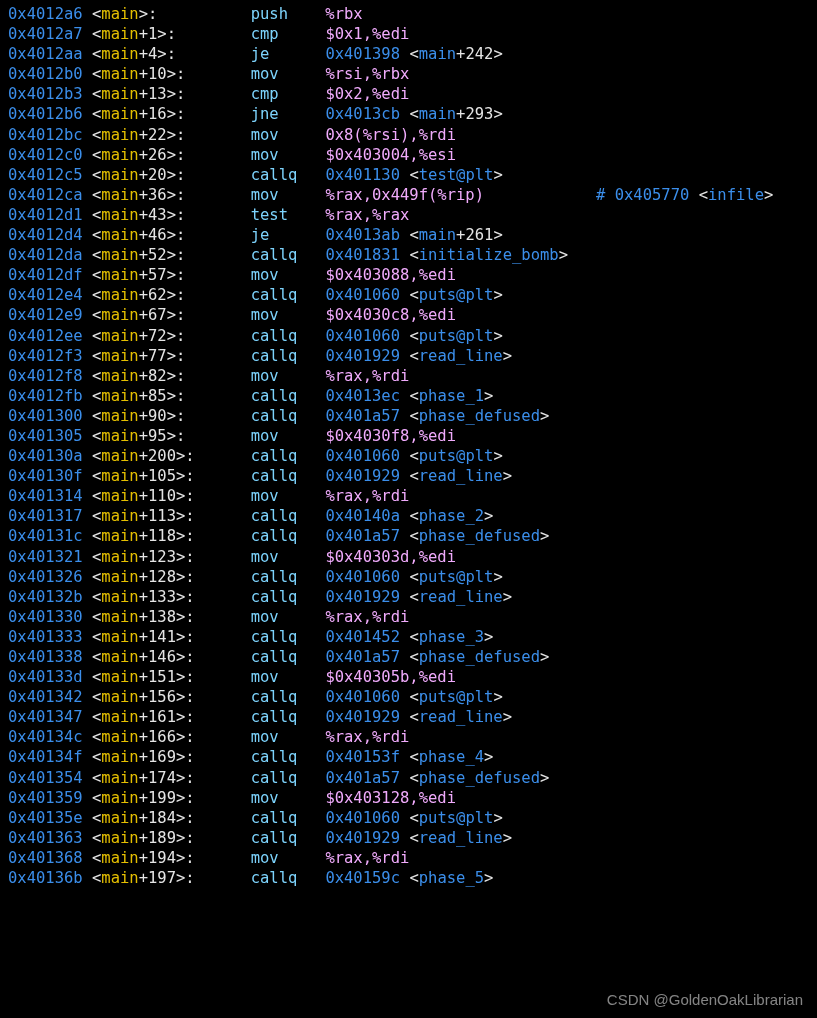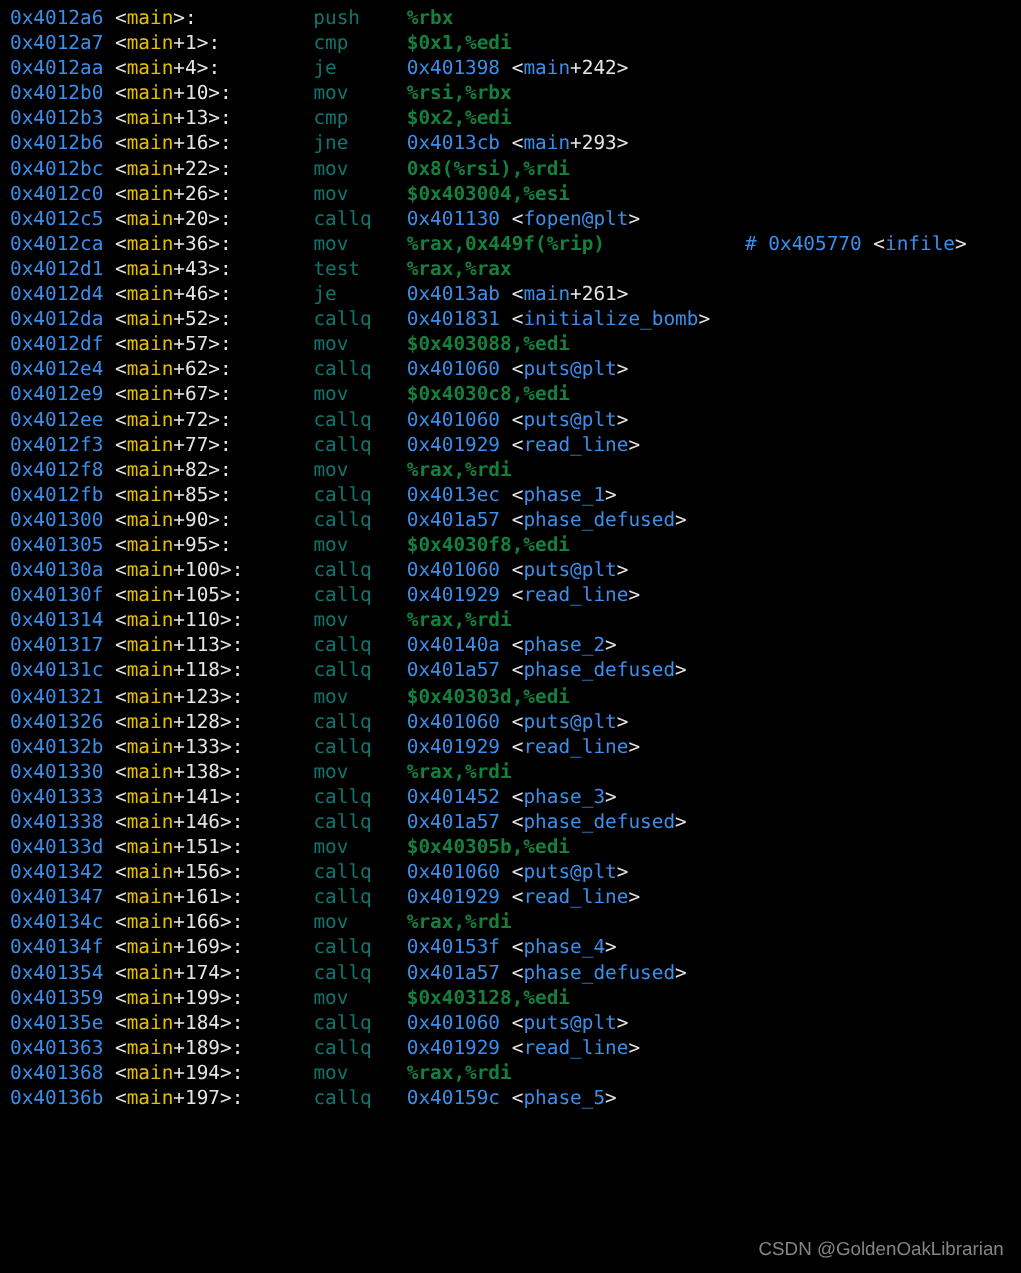--- a/index.html
+++ b/index.html
@@ -18,22 +18,22 @@
     line-height: 20.1px;
     color: #e5e5e5;
     white-space: pre;
   }
   .addr   { color: #3b8eea; }  
   .angle  { color: #e5e5e5; }  
   .sym    { color: #e5bf00; }  
   .plus   { color: #e5e5e5; }
   .off    { color: #e5e5e5; }
   .colon  { color: #e5e5e5; }
-  .mnem   { color: #0f766e; }
-  .ops    { color: #15803d; font-weight: bold; }
+  .mnem   { color: #7dd3fc; }
+  .ops    { color: #f0abfc; }
   .cmt    { color: #3b8eea; }
   .sym2   { color: #3b8eea; } 
 
   .watermark {
     position: fixed;
     right: 14px;
     bottom: 10px;
     color: rgba(220,220,220,0.6);
     font-family: Arial, sans-serif;
     font-size: 15px;
@@ -45,35 +45,35 @@
 <body>
 
 <pre class="asm" id="asm-out"><span class="addr">0x4012a6</span> <span class="angle">&lt;</span><span class="sym">main</span><span class="angle">&gt;</span><span class="colon">:</span>          <span class="mnem">push</span>    <span class="ops">%rbx</span>
 <span class="addr">0x4012a7</span> <span class="angle">&lt;</span><span class="sym">main</span><span class="plus">+</span><span class="off">1</span><span class="angle">&gt;</span><span class="colon">:</span>        <span class="mnem">cmp</span>     <span class="ops">$0x1,%edi</span>
 <span class="addr">0x4012aa</span> <span class="angle">&lt;</span><span class="sym">main</span><span class="plus">+</span><span class="off">4</span><span class="angle">&gt;</span><span class="colon">:</span>        <span class="mnem">je</span>      <span class="addr">0x401398</span> <span class="angle">&lt;</span><span class="sym2">main</span><span class="plus">+</span><span class="off">242</span><span class="angle">&gt;</span>
 <span class="addr">0x4012b0</span> <span class="angle">&lt;</span><span class="sym">main</span><span class="plus">+</span><span class="off">10</span><span class="angle">&gt;</span><span class="colon">:</span>       <span class="mnem">mov</span>     <span class="ops">%rsi,%rbx</span>
 <span class="addr">0x4012b3</span> <span class="angle">&lt;</span><span class="sym">main</span><span class="plus">+</span><span class="off">13</span><span class="angle">&gt;</span><span class="colon">:</span>       <span class="mnem">cmp</span>     <span class="ops">$0x2,%edi</span>
 <span class="addr">0x4012b6</span> <span class="angle">&lt;</span><span class="sym">main</span><span class="plus">+</span><span class="off">16</span><span class="angle">&gt;</span><span class="colon">:</span>       <span class="mnem">jne</span>     <span class="addr">0x4013cb</span> <span class="angle">&lt;</span><span class="sym2">main</span><span class="plus">+</span><span class="off">293</span><span class="angle">&gt;</span>
 <span class="addr">0x4012bc</span> <span class="angle">&lt;</span><span class="sym">main</span><span class="plus">+</span><span class="off">22</span><span class="angle">&gt;</span><span class="colon">:</span>       <span class="mnem">mov</span>     <span class="ops">0x8(%rsi),%rdi</span>
 <span class="addr">0x4012c0</span> <span class="angle">&lt;</span><span class="sym">main</span><span class="plus">+</span><span class="off">26</span><span class="angle">&gt;</span><span class="colon">:</span>       <span class="mnem">mov</span>     <span class="ops">$0x403004,%esi</span>
-<span class="addr">0x4012c5</span> <span class="angle">&lt;</span><span class="sym">main</span><span class="plus">+</span><span class="off">20</span><span class="angle">&gt;</span><span class="colon">:</span>       <span class="mnem">callq</span>   <span class="addr">0x401130</span> <span class="angle">&lt;</span><span class="sym2">fopen@plt</span><span class="angle">&gt;</span>
+<span class="addr">0x4012c5</span> <span class="angle">&lt;</span><span class="sym">main</span><span class="plus">+</span><span class="off">20</span><span class="angle">&gt;</span><span class="colon">:</span>       <span class="mnem">callq</span>   <span class="addr">0x401130</span> <span class="angle">&lt;</span><span class="sym2">test@plt</span><span class="angle">&gt;</span>
 <span class="addr">0x4012ca</span> <span class="angle">&lt;</span><span class="sym">main</span><span class="plus">+</span><span class="off">36</span><span class="angle">&gt;</span><span class="colon">:</span>       <span class="mnem">mov</span>     <span class="ops">%rax,0x449f(%rip)</span>            <span class="cmt"># </span><span class="addr">0x405770</span> <span class="angle">&lt;</span><span class="sym2">infile</span><span class="angle">&gt;</span>
 <span class="addr">0x4012d1</span> <span class="angle">&lt;</span><span class="sym">main</span><span class="plus">+</span><span class="off">43</span><span class="angle">&gt;</span><span class="colon">:</span>       <span class="mnem">test</span>    <span class="ops">%rax,%rax</span>
 <span class="addr">0x4012d4</span> <span class="angle">&lt;</span><span class="sym">main</span><span class="plus">+</span><span class="off">46</span><span class="angle">&gt;</span><span class="colon">:</span>       <span class="mnem">je</span>      <span class="addr">0x4013ab</span> <span class="angle">&lt;</span><span class="sym2">main</span><span class="plus">+</span><span class="off">261</span><span class="angle">&gt;</span>
 <span class="addr">0x4012da</span> <span class="angle">&lt;</span><span class="sym">main</span><span class="plus">+</span><span class="off">52</span><span class="angle">&gt;</span><span class="colon">:</span>       <span class="mnem">callq</span>   <span class="addr">0x401831</span> <span class="angle">&lt;</span><span class="sym2">initialize_bomb</span><span class="angle">&gt;</span>
 <span class="addr">0x4012df</span> <span class="angle">&lt;</span><span class="sym">main</span><span class="plus">+</span><span class="off">57</span><span class="angle">&gt;</span><span class="colon">:</span>       <span class="mnem">mov</span>     <span class="ops">$0x403088,%edi</span>
 <span class="addr">0x4012e4</span> <span class="angle">&lt;</span><span class="sym">main</span><span class="plus">+</span><span class="off">62</span><span class="angle">&gt;</span><span class="colon">:</span>       <span class="mnem">callq</span>   <span class="addr">0x401060</span> <span class="angle">&lt;</span><span class="sym2">puts@plt</span><span class="angle">&gt;</span>
 <span class="addr">0x4012e9</span> <span class="angle">&lt;</span><span class="sym">main</span><span class="plus">+</span><span class="off">67</span><span class="angle">&gt;</span><span class="colon">:</span>       <span class="mnem">mov</span>     <span class="ops">$0x4030c8,%edi</span>
 <span class="addr">0x4012ee</span> <span class="angle">&lt;</span><span class="sym">main</span><span class="plus">+</span><span class="off">72</span><span class="angle">&gt;</span><span class="colon">:</span>       <span class="mnem">callq</span>   <span class="addr">0x401060</span> <span class="angle">&lt;</span><span class="sym2">puts@plt</span><span class="angle">&gt;</span>
 <span class="addr">0x4012f3</span> <span class="angle">&lt;</span><span class="sym">main</span><span class="plus">+</span><span class="off">77</span><span class="angle">&gt;</span><span class="colon">:</span>       <span class="mnem">callq</span>   <span class="addr">0x401929</span> <span class="angle">&lt;</span><span class="sym2">read_line</span><span class="angle">&gt;</span>
 <span class="addr">0x4012f8</span> <span class="angle">&lt;</span><span class="sym">main</span><span class="plus">+</span><span class="off">82</span><span class="angle">&gt;</span><span class="colon">:</span>       <span class="mnem">mov</span>     <span class="ops">%rax,%rdi</span>
 <span class="addr">0x4012fb</span> <span class="angle">&lt;</span><span class="sym">main</span><span class="plus">+</span><span class="off">85</span><span class="angle">&gt;</span><span class="colon">:</span>       <span class="mnem">callq</span>   <span class="addr">0x4013ec</span> <span class="angle">&lt;</span><span class="sym2">phase_1</span><span class="angle">&gt;</span>
 <span class="addr">0x401300</span> <span class="angle">&lt;</span><span class="sym">main</span><span class="plus">+</span><span class="off">90</span><span class="angle">&gt;</span><span class="colon">:</span>       <span class="mnem">callq</span>   <span class="addr">0x401a57</span> <span class="angle">&lt;</span><span class="sym2">phase_defused</span><span class="angle">&gt;</span>
 <span class="addr">0x401305</span> <span class="angle">&lt;</span><span class="sym">main</span><span class="plus">+</span><span class="off">95</span><span class="angle">&gt;</span><span class="colon">:</span>       <span class="mnem">mov</span>     <span class="ops">$0x4030f8,%edi</span>
-<span class="addr">0x40130a</span> <span class="angle">&lt;</span><span class="sym">main</span><span class="plus">+</span><span class="off">100</span><span class="angle">&gt;</span><span class="colon">:</span>      <span class="mnem">callq</span>   <span class="addr">0x401060</span> <span class="angle">&lt;</span><span class="sym2">puts@plt</span><span class="angle">&gt;</span>
+<span class="addr">0x40130a</span> <span class="angle">&lt;</span><span class="sym">main</span><span class="plus">+</span><span class="off">200</span><span class="angle">&gt;</span><span class="colon">:</span>      <span class="mnem">callq</span>   <span class="addr">0x401060</span> <span class="angle">&lt;</span><span class="sym2">puts@plt</span><span class="angle">&gt;</span>
 <span class="addr">0x40130f</span> <span class="angle">&lt;</span><span class="sym">main</span><span class="plus">+</span><span class="off">105</span><span class="angle">&gt;</span><span class="colon">:</span>      <span class="mnem">callq</span>   <span class="addr">0x401929</span> <span class="angle">&lt;</span><span class="sym2">read_line</span><span class="angle">&gt;</span>
 <span class="addr">0x401314</span> <span class="angle">&lt;</span><span class="sym">main</span><span class="plus">+</span><span class="off">110</span><span class="angle">&gt;</span><span class="colon">:</span>      <span class="mnem">mov</span>     <span class="ops">%rax,%rdi</span>
 <span class="addr">0x401317</span> <span class="angle">&lt;</span><span class="sym">main</span><span class="plus">+</span><span class="off">113</span><span class="angle">&gt;</span><span class="colon">:</span>      <span class="mnem">callq</span>   <span class="addr">0x40140a</span> <span class="angle">&lt;</span><span class="sym2">phase_2</span><span class="angle">&gt;</span>
 <span class="addr">0x40131c</span> <span class="angle">&lt;</span><span class="sym">main</span><span class="plus">+</span><span class="off">118</span><span class="angle">&gt;</span><span class="colon">:</span>      <span class="mnem">callq</span>   <span class="addr">0x401a57</span> <span class="angle">&lt;</span><span class="sym2">phase_defused</span><span class="angle">&gt;</span>
 <span class="addr">0x401321</span> <span class="angle">&lt;</span><span class="sym">main</span><span class="plus">+</span><span class="off">123</span><span class="angle">&gt;</span><span class="colon">:</span>      <span class="mnem">mov</span>     <span class="ops">$0x40303d,%edi</span>
 <span class="addr">0x401326</span> <span class="angle">&lt;</span><span class="sym">main</span><span class="plus">+</span><span class="off">128</span><span class="angle">&gt;</span><span class="colon">:</span>      <span class="mnem">callq</span>   <span class="addr">0x401060</span> <span class="angle">&lt;</span><span class="sym2">puts@plt</span><span class="angle">&gt;</span>
 <span class="addr">0x40132b</span> <span class="angle">&lt;</span><span class="sym">main</span><span class="plus">+</span><span class="off">133</span><span class="angle">&gt;</span><span class="colon">:</span>      <span class="mnem">callq</span>   <span class="addr">0x401929</span> <span class="angle">&lt;</span><span class="sym2">read_line</span><span class="angle">&gt;</span>
 <span class="addr">0x401330</span> <span class="angle">&lt;</span><span class="sym">main</span><span class="plus">+</span><span class="off">138</span><span class="angle">&gt;</span><span class="colon">:</span>      <span class="mnem">mov</span>     <span class="ops">%rax,%rdi</span>
 <span class="addr">0x401333</span> <span class="angle">&lt;</span><span class="sym">main</span><span class="plus">+</span><span class="off">141</span><span class="angle">&gt;</span><span class="colon">:</span>      <span class="mnem">callq</span>   <span class="addr">0x401452</span> <span class="angle">&lt;</span><span class="sym2">phase_3</span><span class="angle">&gt;</span>
 <span class="addr">0x401338</span> <span class="angle">&lt;</span><span class="sym">main</span><span class="plus">+</span><span class="off">146</span><span class="angle">&gt;</span><span class="colon">:</span>      <span class="mnem">callq</span>   <span class="addr">0x401a57</span> <span class="angle">&lt;</span><span class="sym2">phase_defused</span><span class="angle">&gt;</span>

